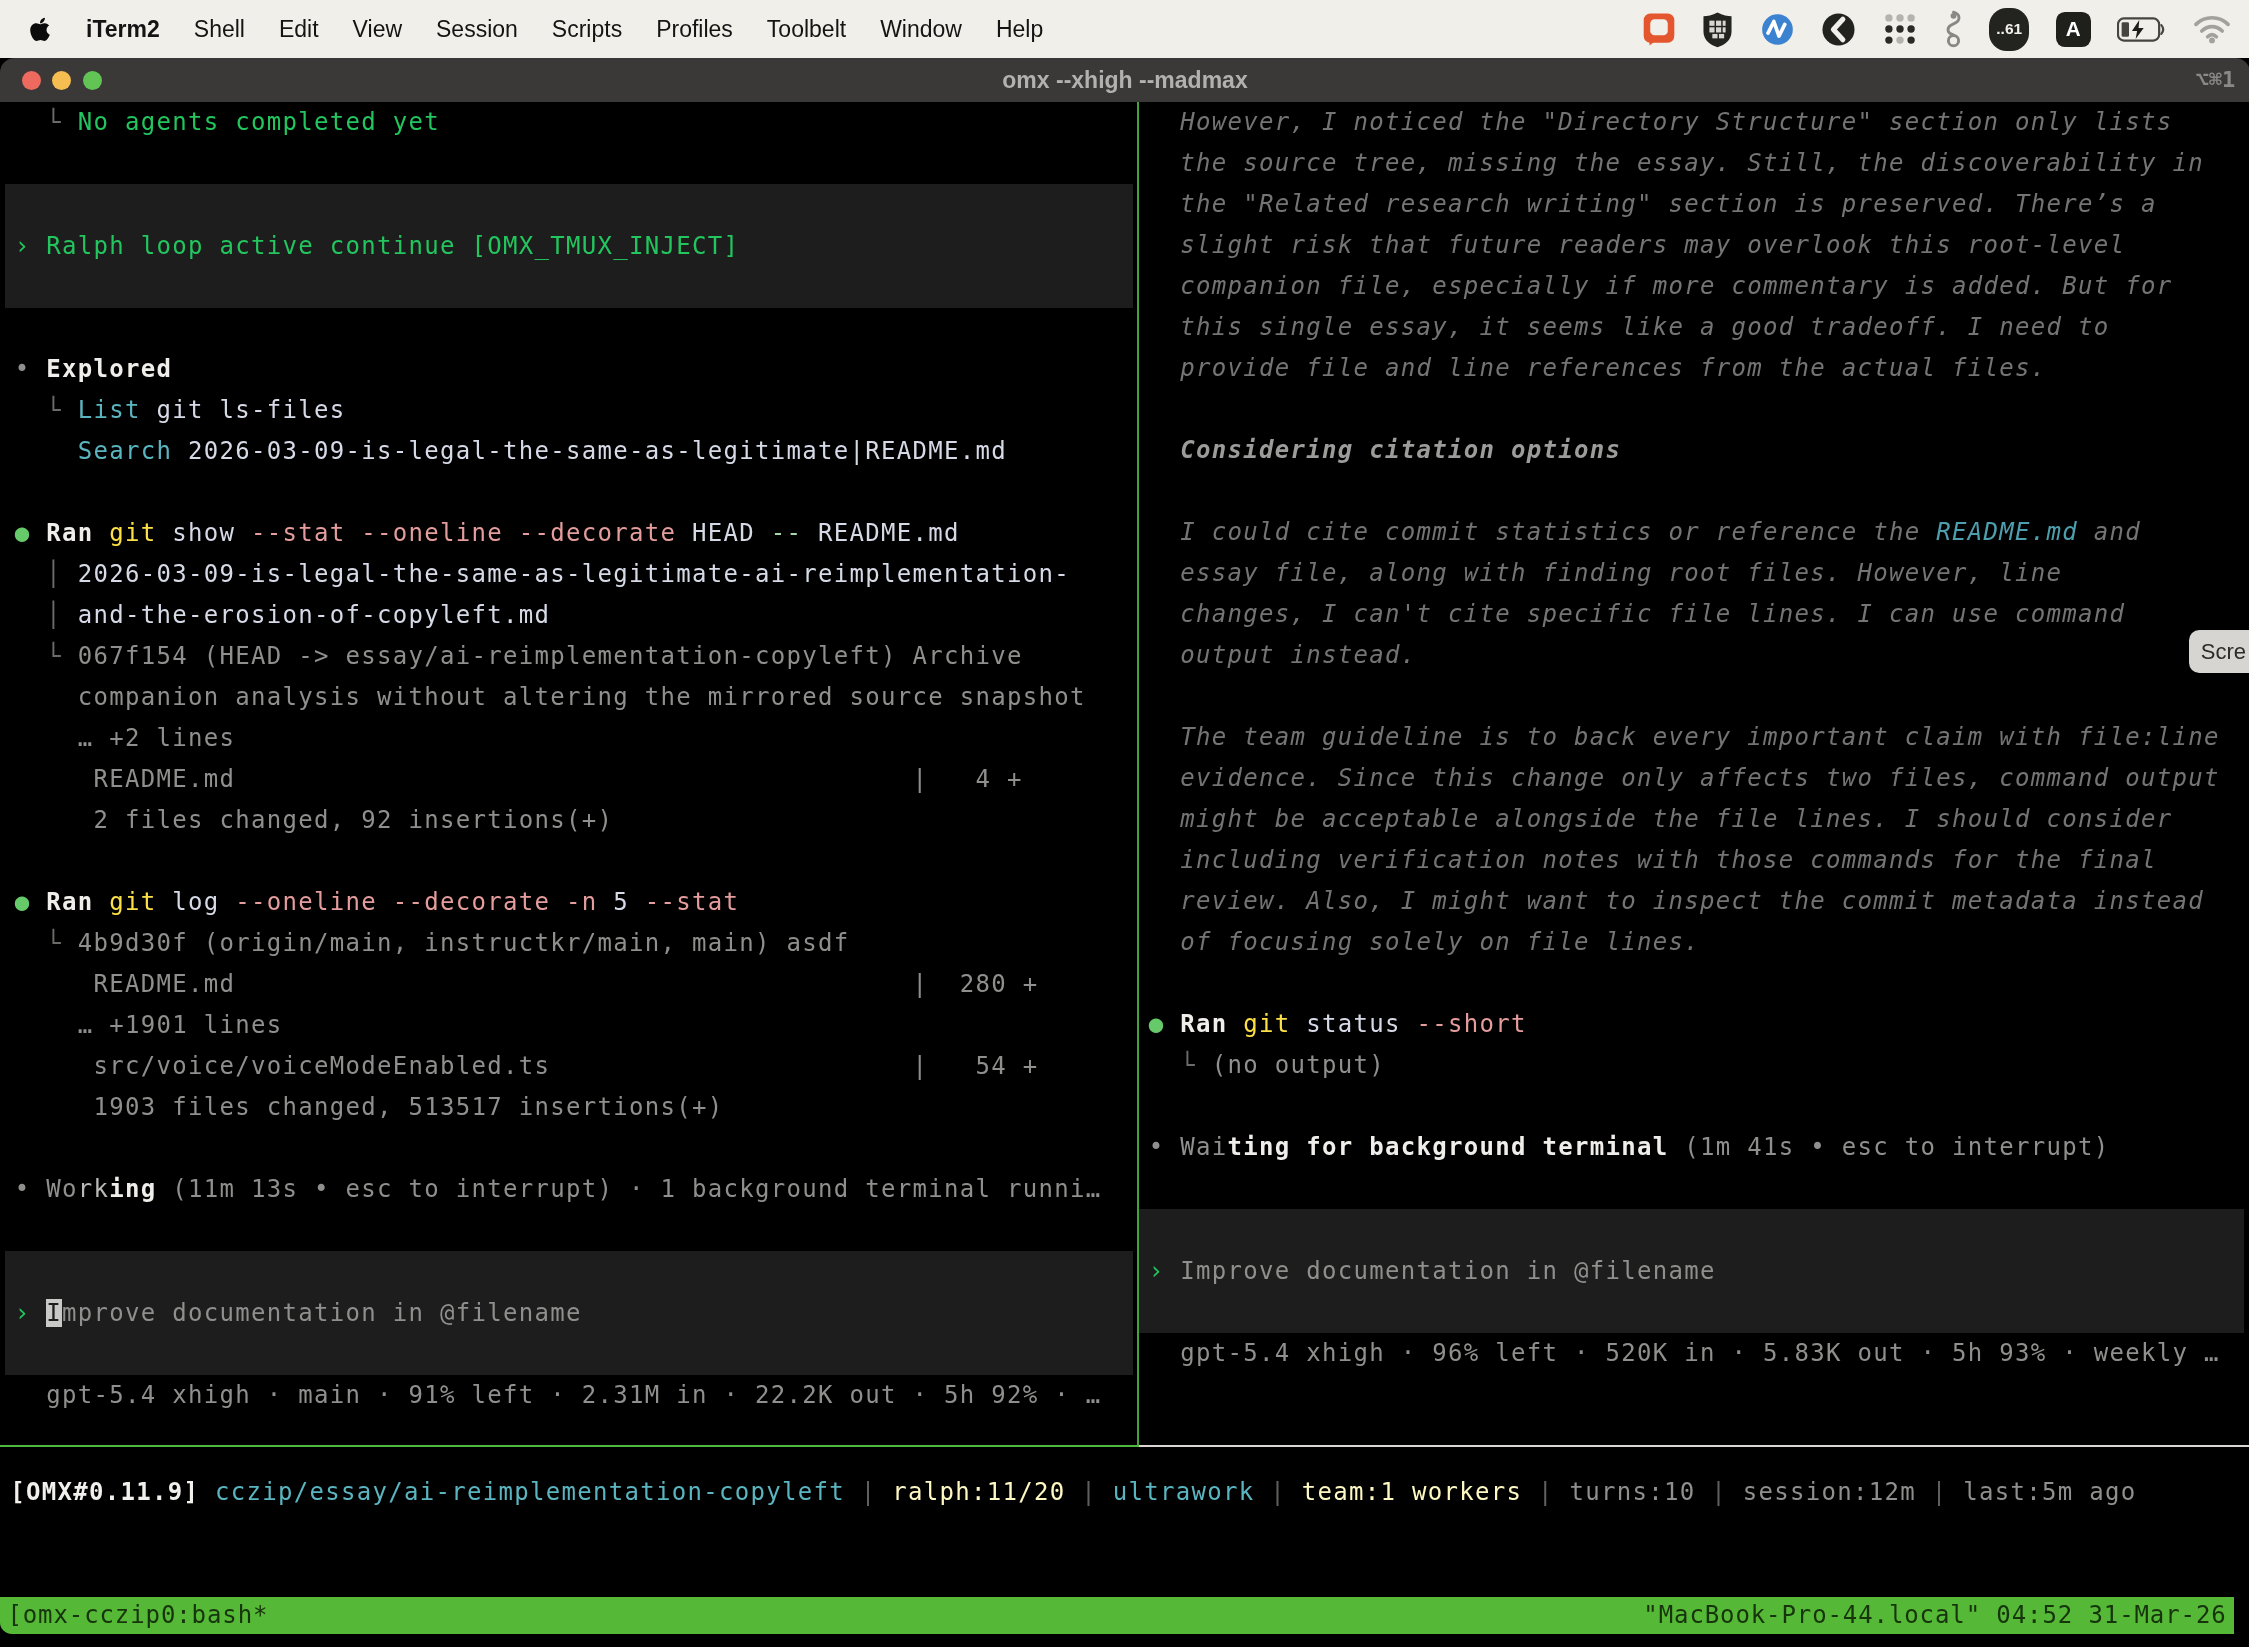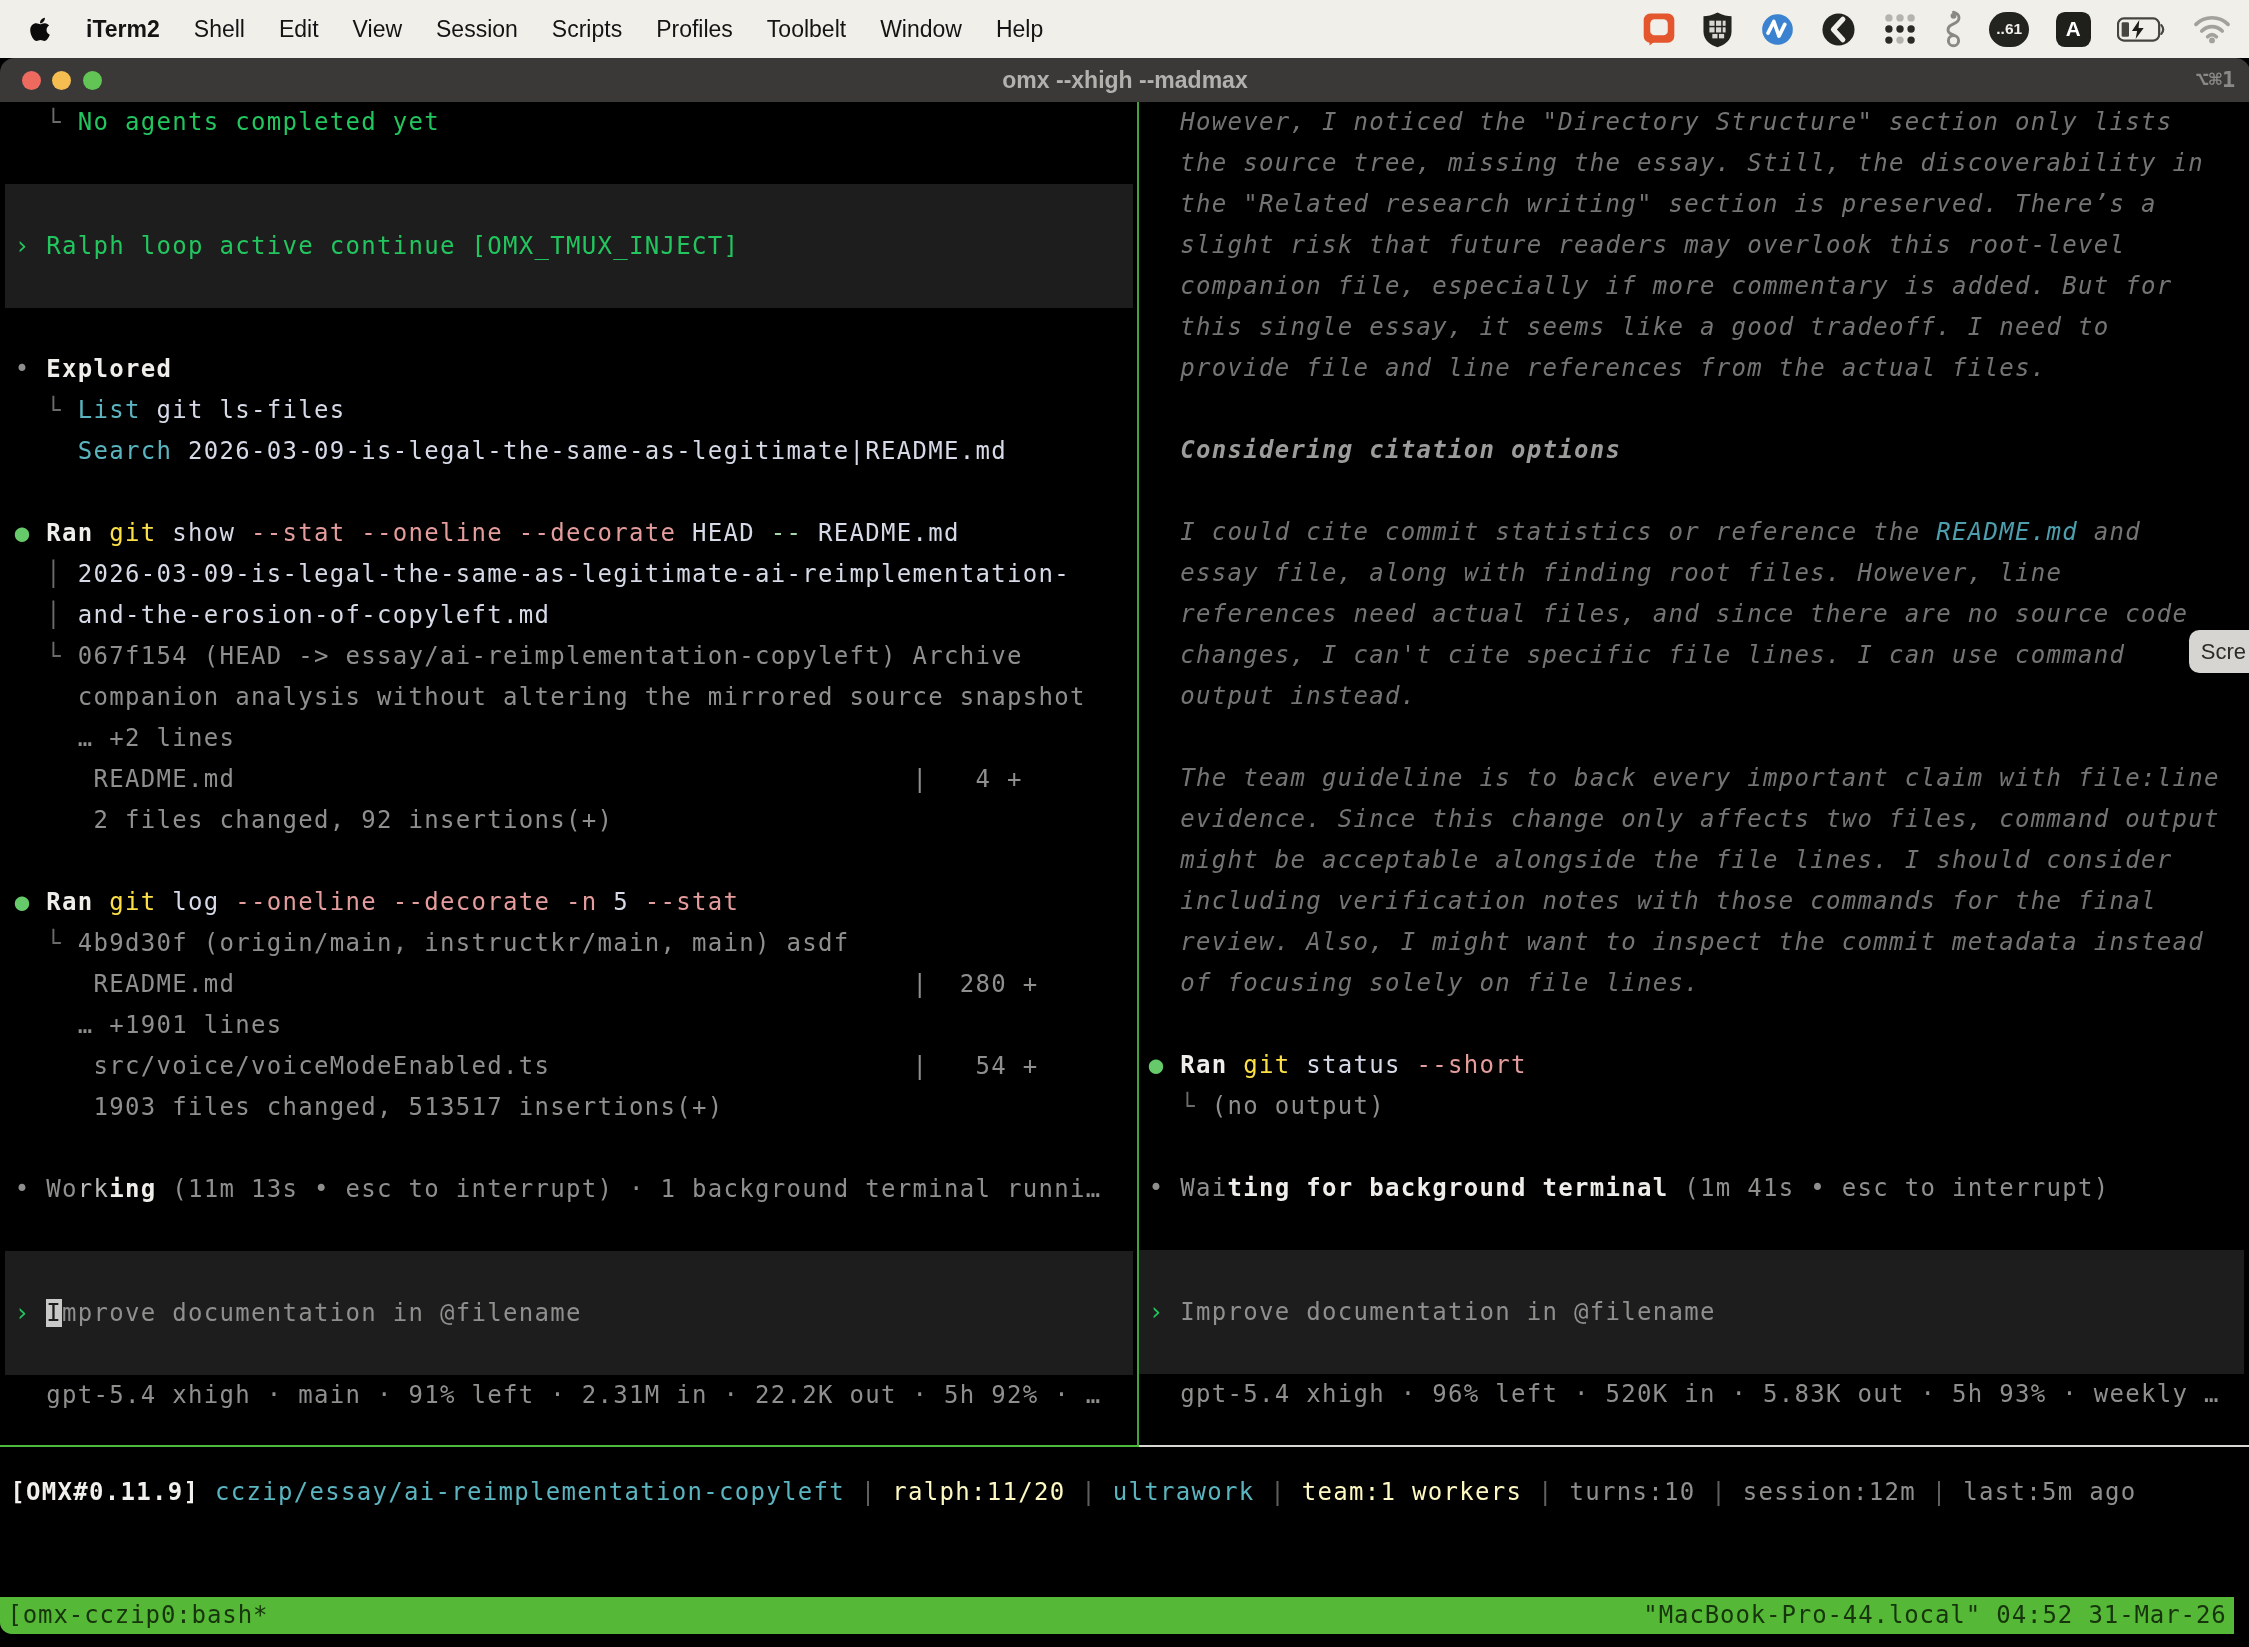--- a/index.html
+++ b/index.html
@@ -8,21 +8,21 @@
 
   
   .menubar { height:58px; background:#f0efe9; display:flex; align-items:center;
              padding:0 19px 0 25px; font-family:"Liberation Sans", sans-serif;
              font-size:23px; color:#141414; }
   .apple { width:22px; height:26.6px; margin:0 17.7px 0 4.4px; display:flex; align-items:center; }
   .menu-item { padding:0 17px; white-space:nowrap; }
   .menu-item.first { font-weight:bold; }
   .menubar-right { margin-left:auto; display:flex; align-items:center; gap:26.6px; }
   .sicon { display:flex; align-items:center; justify-content:center; }
-  .badge-gauge { width:40px; height:35px; background:#23231f; border-radius:17.7px;
+  .badge-gauge { width:40px; height:43px; background:#23231f; border-radius:17.7px;
                  color:#f2f1ec; font-size:15.5px; display:flex; align-items:center;
                  justify-content:center; font-family:"Liberation Sans",sans-serif; font-weight:bold;}
   .badge-a { width:35px; height:35px; background:#1f1f1b; border-radius:8.9px; color:#fff;
              font-size:20.7px; font-weight:bold; display:flex; align-items:center; justify-content:center;
              font-family:"Liberation Sans",sans-serif; }
 
   
   .window { position:absolute; top:58px; left:0; width:2250px; height:1576px;
             background:#000; border-radius:14.8px 14.8px 11.8px 11.8px; overflow:hidden; }
   .titlebar { height:44px; background:#3a3938; position:relative; }
@@ -223,21 +223,20 @@
         <div class="line"><span class="s-think">  the "Related research writing" section is preserved. There’s a</span></div>
         <div class="line"><span class="s-think">  slight risk that future readers may overlook this root-level</span></div>
         <div class="line"><span class="s-think">  companion file, especially if more commentary is added. But for</span></div>
         <div class="line"><span class="s-think">  this single essay, it seems like a good tradeoff. I need to</span></div>
         <div class="line"><span class="s-think">  provide file and line references from the actual files.</span></div>
         <div class="line"></div>
         <div class="line"><span class="s-thinkhead">  Considering citation options</span></div>
         <div class="line"></div>
         <div class="line"><span class="s-think">  I could cite commit statistics or reference the </span><span class="s-tealit">README.md</span><span class="s-think"> and</span></div>
         <div class="line"><span class="s-think">  essay file, along with finding root files. However, line</span></div>
-        <div class="line"><span class="s-think">  references need actual files, and since there are no source code</span></div>
         <div class="line"><span class="s-think">  changes, I can't cite specific file lines. I can use command</span></div>
         <div class="line"><span class="s-think">  output instead.</span></div>
         <div class="line"></div>
         <div class="line"><span class="s-think">  The team guideline is to back every important claim with file:line</span></div>
         <div class="line"><span class="s-think">  evidence. Since this change only affects two files, command output</span></div>
         <div class="line"><span class="s-think">  might be acceptable alongside the file lines. I should consider</span></div>
         <div class="line"><span class="s-think">  including verification notes with those commands for the final</span></div>
         <div class="line"><span class="s-think">  review. Also, I might want to inspect the commit metadata instead</span></div>
         <div class="line"><span class="s-think">  of focusing solely on file lines.</span></div>
         <div class="line"></div>

